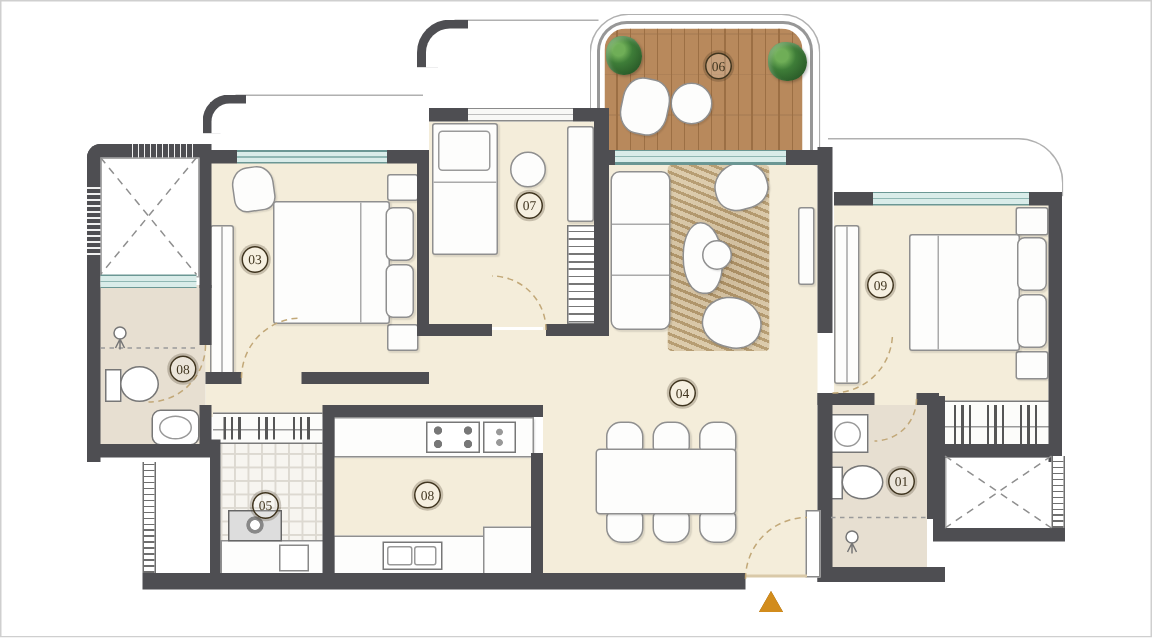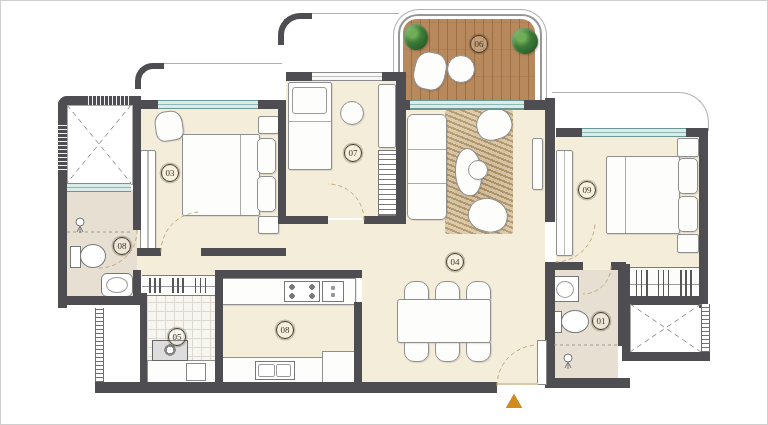--- a/index.html
+++ b/index.html
@@ -238,19 +238,19 @@
         <path d="M568,362 l-3,6 M568,362 l0,7 M568,362 l3,6"></path>
     </g>
   </svg>
 
   <div class="rlabel" style="left:446px;top:253px;">04</div>
   <div class="rlabel" style="left:470px;top:35px;">06</div>
   <div class="rlabel" style="left:161px;top:164px;">03</div>
   <div class="rlabel" style="left:113px;top:237px;">08</div>
   <div class="rlabel" style="left:578px;top:181px;">09</div>
   <div class="rlabel" style="left:592px;top:312px;">01</div>
-  <div class="rlabel" style="left:344px;top:144px;text-align:center;">07</div>
+  <div class="rlabel" style="left:344px;top:128px;text-align:center;">07</div>
   <div class="rlabel" style="left:276px;top:321px;">08</div>
   <div class="rlabel" style="left:168px;top:328px;">05</div>
 
   <div class="arrow" style="left:506px;top:394px;"></div>
 
 </div>
 
 </body></html>

